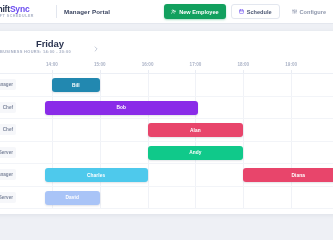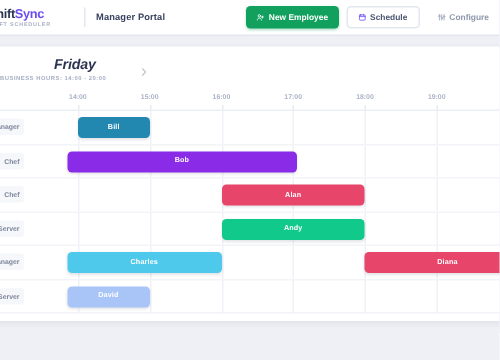--- a/index.html
+++ b/index.html
@@ -48,21 +48,21 @@
     background: #ffffff; border-radius: 5px;
     box-shadow: 0 1px 4px rgba(40,50,80,.08);
     overflow: hidden;
   }
   .datehead {
     height: 28px; display: flex; align-items: center;
     padding-left: 12px; padding-top: 3px;
   }
   .dh-inner { display: flex; align-items: center; gap: 0px; padding-left: 36px; }
   .dh-text { display: flex; flex-direction: column; }
-  .dh-day { font-size: 9.5px; font-weight: 700; color: #2b3450; line-height: 11px; letter-spacing: -.1px; font-style: italic; }
+  .dh-day { font-size: 9.5px; font-weight: 700; color: #2b3450; line-height: 11px; letter-spacing: -.1px; }
   .dh-hours { font-size: 3.9px; font-weight: 700; letter-spacing: .35px; color: #a7afc3;
               line-height: 6px; white-space: nowrap; margin-left: -36px; }
   .dh-chev { margin-left: 22px; color: #a9b1c5; display: flex; align-items: center; }
 
   
   .ruler { position: relative; height: 15px; border-bottom: 1px solid #eceff5; }
   .tick { position: absolute; top: 3px; font-size: 4.6px; font-weight: 600; color: #aab2c6;
           transform: translateX(-50%); white-space: nowrap; }
   .tickmark { position: absolute; bottom: 0; width: 1px; height: 3px; background: #e9ecf3; }
 

